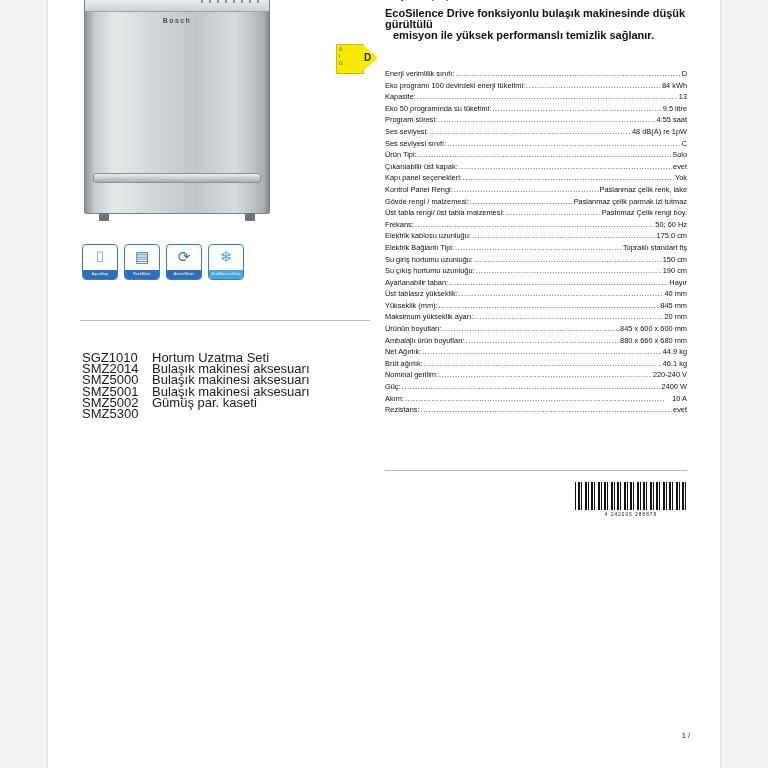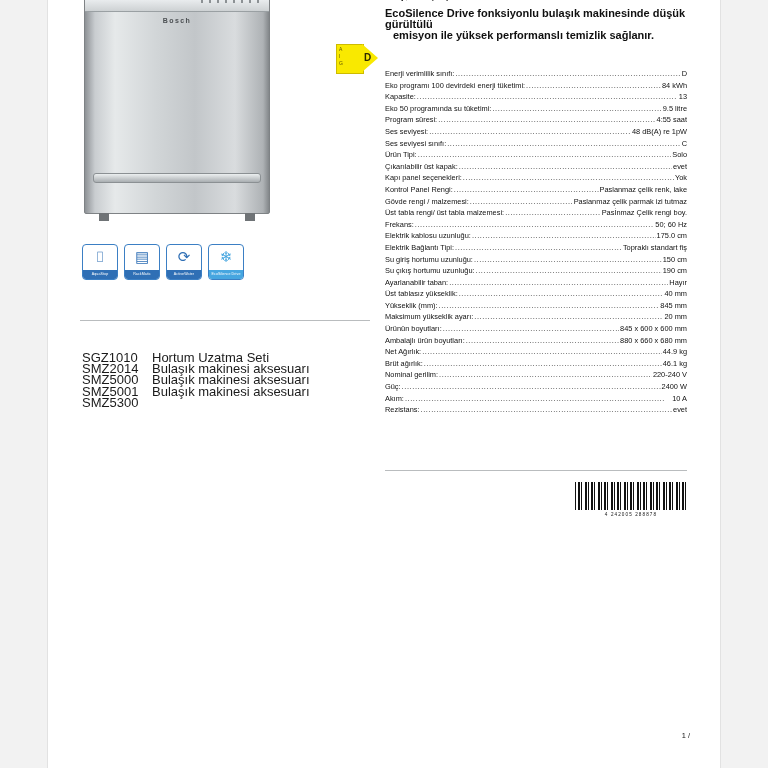--- a/index.html
+++ b/index.html
@@ -348,20 +348,24 @@
       </div>
       <div class="row">
         <span class="code">SMZ5000</span>
         <span class="desc">Bulaşık makinesi aksesuarı</span>
       </div>
       <div class="row">
         <span class="code">SMZ5001</span>
         <span class="desc">Bulaşık makinesi aksesuarı</span>
       </div>
       <div class="row">
+        <span class="code">SMZ5002</span>
+        <span class="desc">Gümüş par. kaseti</span>
+      </div>
+      <div class="row">
         <span class="code">SMZ5300</span>
       </div>
     </div>
   </div>
 
   <div class="right-col">
 
     <div class="headline">enerji, daha çok performans.&lt;</div>
     <div class="subline">
       <span>EcoSilence Drive fonksiyonlu bulaşık makinesinde düşük gürültülü</span>

